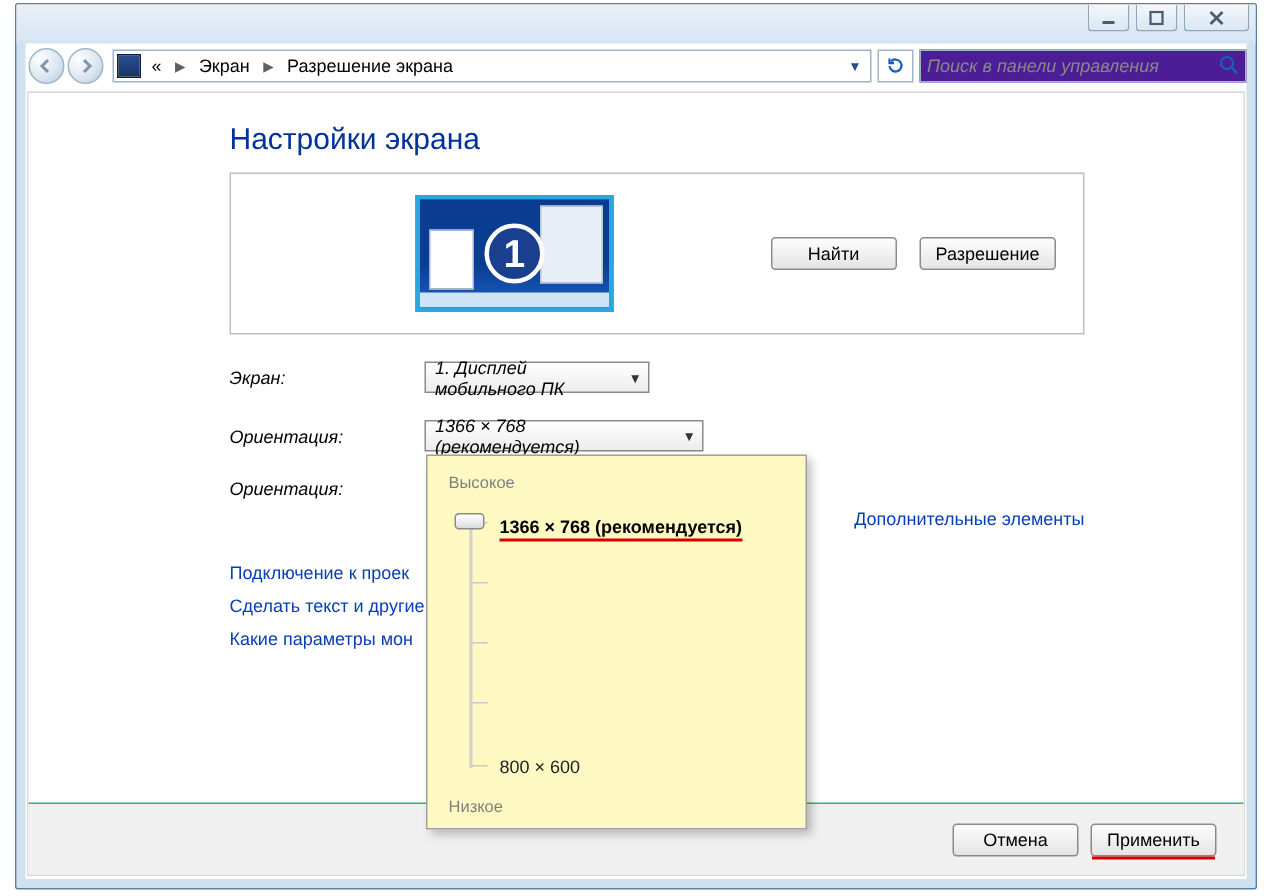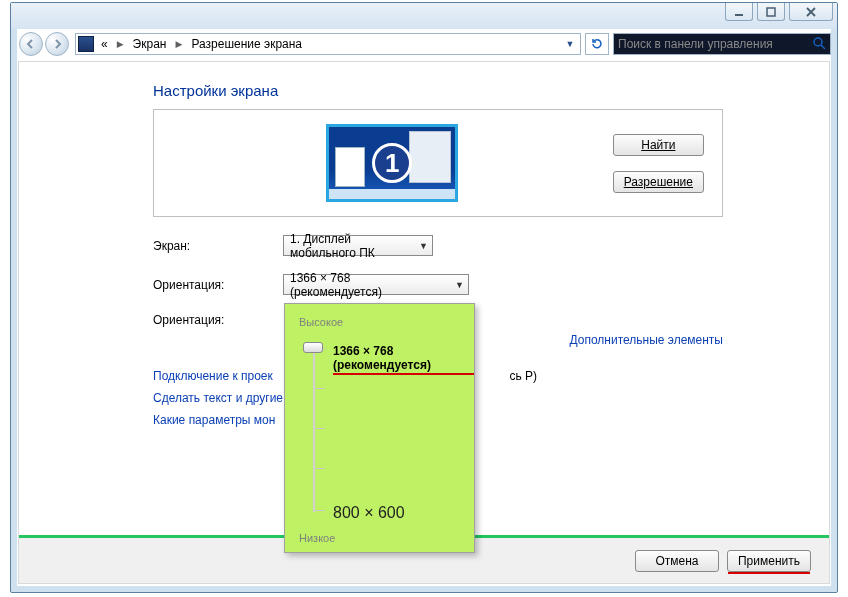--- a/index.html
+++ b/index.html
@@ -43,27 +43,27 @@
     border:1px solid #0d2242; display:inline-block;
   }
   .crumb { color:#000; padding:0 3px; white-space:nowrap; }
   .crumb-sep { color:#606060; font-size:9px; padding:0 2px; }
   .addr-drop { margin-left:auto; width:16px; text-align:center; color:#2a4f8f; font-size:9px; }
   .addr-refresh {
     width:24px; height:22px; border:1px solid #9fb4c7; background:#fff;
     display:flex; align-items:center; justify-content:center; color:#1560bd;
   }
   .searchbox {
-    width:218px; height:22px; border:1px solid #9fb4c7; background:#0f172a;
-    display:flex; align-items:center; padding:0 4px; color:#888; 
+    width:218px; height:22px; border:1px solid #9fb4c7; background:#4c1d95;
+    display:flex; align-items:center; padding:0 4px; color:#888; font-style:italic;
   }
   .searchbox .mag { margin-left:auto; color:#1560bd; font-style:normal; }
   .content-outer { position:absolute; left:7px; right:7px; top:58px; bottom:8px; border:1px solid #d9d9d9; background:#fff; }
   .content { padding:20px 0 0 134px; }
-  h1 { margin:0 0 10px 0; font-size:15px; font-weight:normal; color:#003399; }
+  h1 { margin:0 0 10px 0; font-size:20px; font-weight:normal; color:#003399; }
   .monitor-box {
     width:570px; height:108px; border:1px solid #bfbfbf; background:#fff;
     display:flex; align-items:center; padding:0 18px;
   }
   .monitor-preview { flex:1; display:flex; justify-content:center; }
   .monitor {
     width:132px; height:78px; border:3px solid #2aa6e0; background:#0a3d91;
     position:relative; overflow:hidden;
   }
   .monitor .wp { position:absolute; inset:0; background:linear-gradient(180deg,#0a3d91 0%,#0a3d91 60%,#1a5fc2 100%); }
@@ -71,62 +71,62 @@
     position:absolute; left:50%; top:50%; transform:translate(-50%,-50%);
     width:40px; height:40px; border:3px solid #fff; border-radius:50%;
     background:#1a3f8f; color:#fff; font-size:26px; font-weight:bold;
     display:flex; align-items:center; justify-content:center;
   }
   .monitor .sheet {
     position:absolute; right:4px; top:4px; width:42px; height:52px; background:#e8eef6; border:1px solid #b7c3d4;
   }
   .monitor .taskbar { position:absolute; left:0; right:0; bottom:0; height:10px; background:#cfe3f7; }
   .monitor .winmini { position:absolute; left:6px; bottom:12px; width:30px; height:40px; background:#fff; border:1px solid #9fb4c7; }
-  .right-btns { display:flex; flex-direction:column; gap:15px;text-decoration:underline; }
+  .right-btns { display:flex; flex-direction:row; gap:15px; }
   .btn {
     min-width:84px; height:22px; padding:0 10px;
     border:1px solid #8a8a8a; border-radius:3px;
     background:linear-gradient(#fdfdfd,#e4e4e4);
     display:inline-flex; align-items:center; justify-content:center;
     font-size:12px; color:#000;
   }
-  .form-row { display:flex; align-items:center; margin-top:18px; }
+  .form-row { display:flex; align-items:center; margin-top:18px;font-style:italic; }
   .form-row .lbl { width:130px; }
   .combo {
     height:21px; border:1px solid #8a8a8a; background:linear-gradient(#fff,#ececec);
     display:inline-flex; align-items:center; padding:0 4px 0 6px; font-size:12px;
   }
   .combo .arrow { margin-left:10px; font-size:9px; color:#333; }
   .link { color:#0a3fb4; cursor:pointer; }
   .links-block { margin-top:18px; line-height:22px; font-size:12px; }
   .adv { text-align:right; width:570px; margin-top:6px; }
   .footer {
     position:absolute; left:0; right:0; bottom:0; height:48px;
-    border-top:3px solid #22c55e; background:#f0f0f0;
+    border-top:1px solid #22c55e; background:#f0f0f0;
     display:flex; align-items:center; justify-content:flex-end; gap:8px; padding-right:18px;
   }
   .popup {
-    position:absolute; left:273px; top:300px; width:191px; height:250px;
-    background:#bef264; border:1px solid #a0a0a0; box-shadow:3px 3px 6px rgba(0,0,0,.25);
+    position:absolute; left:273px; top:300px; width:254px; height:250px;
+    background:#fef9c3; border:1px solid #a0a0a0; box-shadow:3px 3px 6px rgba(0,0,0,.25);
     padding:12px 14px 10px 14px; z-index:50;
   }
   .popup .plabel { color:#808080; font-size:11px; }
   .popup .track {
     position:absolute; left:28px; top:44px; width:2px; height:164px; background:#d0d0d0;
   }
   .popup .tick { position:absolute; left:30px; width:10px; height:1px; background:#c8c8c8; }
   .popup .thumb {
     position:absolute; left:18px; top:38px; width:20px; height:11px;
     background:linear-gradient(#fff,#dcdcdc); border:1px solid #8a8a8a; border-radius:3px;
   }
   .popup .val-top {
     position:absolute; left:48px; top:40px; font-weight:bold; font-size:12px;
     border-bottom:2px solid #d40000; padding-bottom:1px;
   }
-  .popup .val-bot { position:absolute; left:48px; top:200px; font-size:16px; color:#222; }
+  .popup .val-bot { position:absolute; left:48px; top:200px; font-size:12px; color:#222; }
   .redline { position:absolute; left:0; right:0; bottom:-3px; height:2px; background:#d40000; }
   .btn.with-redline { position:relative; }
 </style>
 </head>
 <body>
 
 <div class="window">
 
   <div class="titlebar">
     <div class="win-btn">

